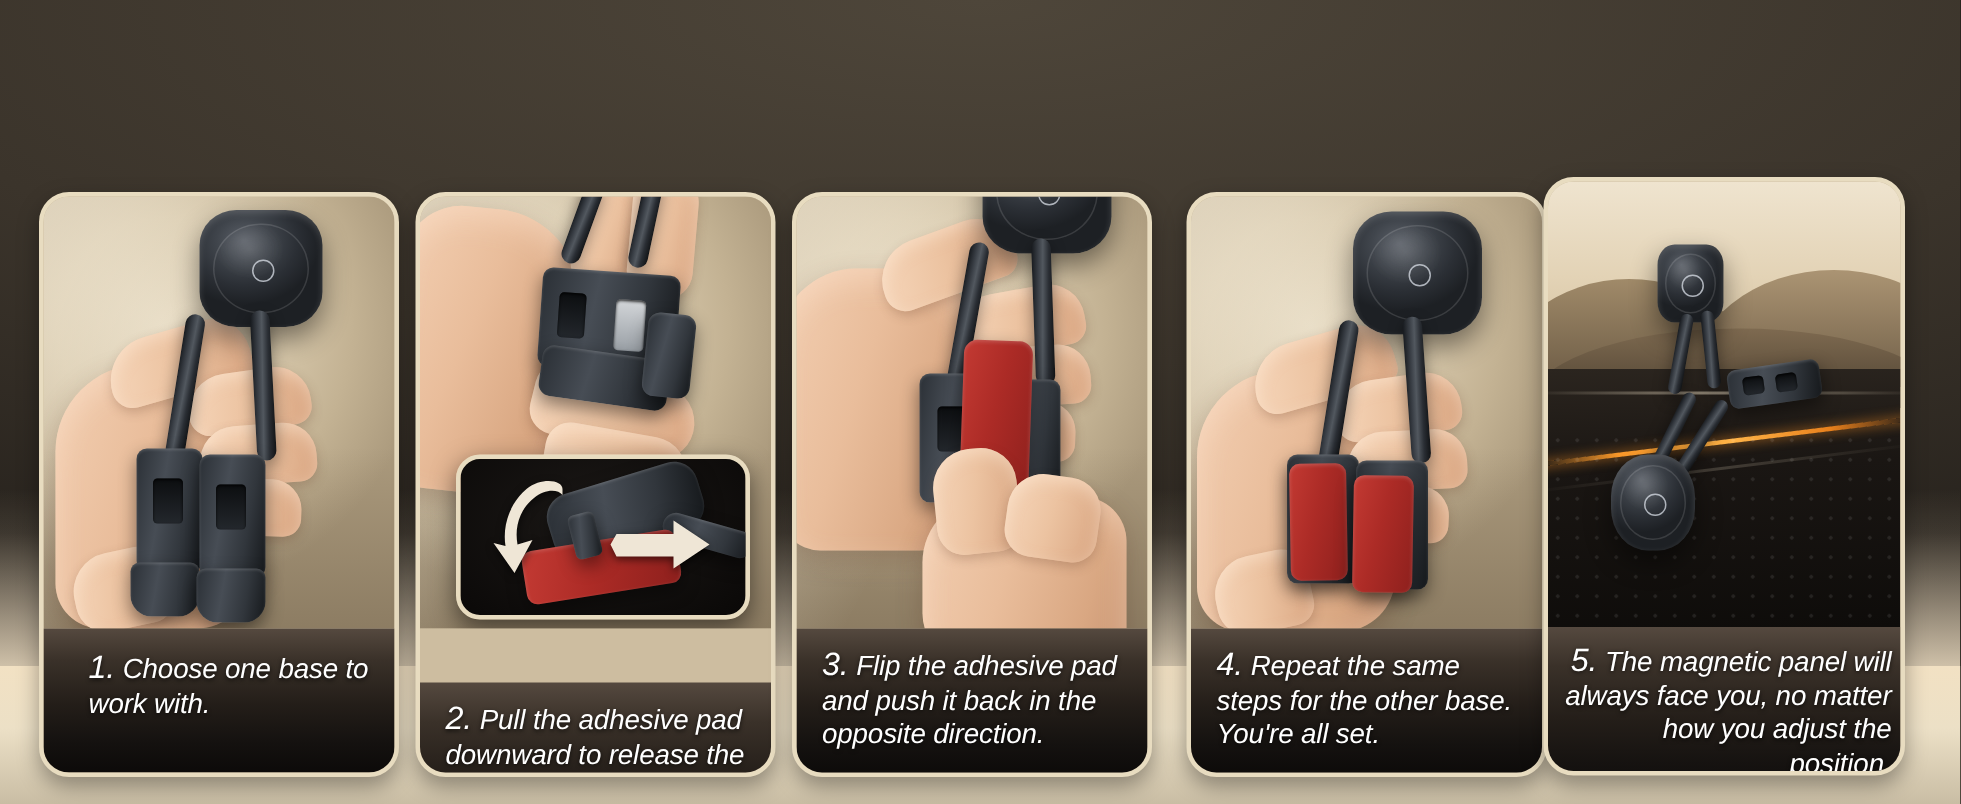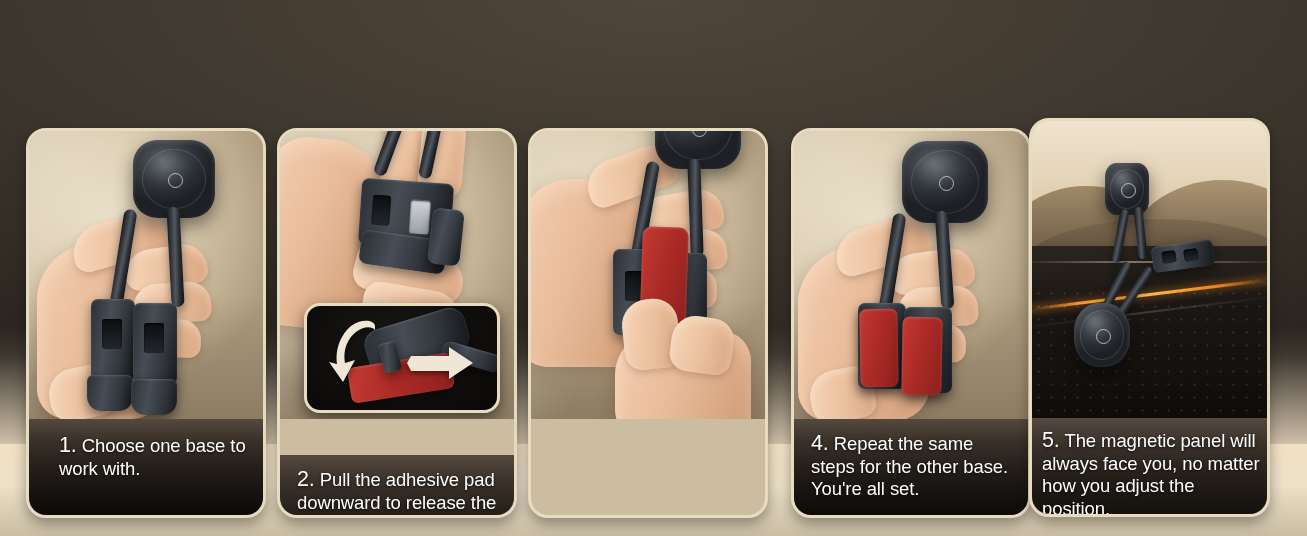--- a/index.html
+++ b/index.html
@@ -165,33 +165,34 @@
     background-image:radial-gradient(rgba(255,255,255,.09) 1px, rgba(0,0,0,0) 1.4px);
     background-size:13px 13px;
   }
 
   
   .cap{
     position:relative;flex:1 1 auto;
     background:linear-gradient(180deg,#55493f 0%,#3a3129 22%,#241e19 52%,#151210 78%,#0c0a09 100%);
     padding:11px 14px 16px 16px;
     box-sizing:border-box;
+    font-style:italic;
   }
   .cap p{
     margin:0;color:#ffffff;
     font-size:18.5px;line-height:1.21;
     font-family:"Liberation Sans",sans-serif;
     text-shadow:0 1px 3px rgba(0,0,0,.7);
     letter-spacing:-.1px;
   }
   .cap .num{font-size:21.5px;font-weight:500;}
   .c1 .cap{padding-left:30px;padding-top:13px;}
   .c2 .cap,.c3 .cap,.c4 .cap{padding-left:17px;}
   .c5 .cap{padding-left:10px;padding-right:6px;padding-top:9px;}
-  .c5 .cap p{font-size:18.5px;line-height:1.21;}
+  .c5 .cap p{font-size:18.5px;line-height:1.21;text-align:right;}
 </style>
 </head>
 <body>
 
 <div id="stage">
 
   <div class="floor"></div>
   <div class="floor2"></div>
 
 
@@ -289,20 +290,24 @@
           <div class="slot" style="left:12px;top:22px;width:20px;height:30px;"></div>
         </div>
         <div class="clip" style="left:128px;top:122px;width:48px;height:84px;"></div>
         <div class="pad" style="left:110px;top:96px;width:46px;height:112px;border-radius:9px;transform:rotate(2deg);"></div>
 
         <div class="hand">
           <div class="palm" style="left:84px;top:200px;width:136px;height:112px;border-radius:44px 30px 20px 34px;"></div>
           <div class="finger" style="left:92px;top:168px;width:56px;height:70px;border-radius:26px 24px 16px 18px;transform:rotate(-6deg);"></div>
           <div class="finger" style="left:140px;top:186px;width:62px;height:56px;border-radius:24px 22px 16px 18px;transform:rotate(8deg);"></div>
         </div>
+      </div>
+      <div class="cap">
+        <p><span class="num">3.</span>
+           <span>Flip the adhesive pad and push it back in the opposite direction.</span></p>
       </div>
     </div>
 
     <div class="card c4">
       <div class="photo">
         <div class="bg-studio"></div>
 
         <div class="hand">
           <div class="palm" style="left:4px;top:116px;width:132px;height:174px;border-radius:58px 40px 36px 30px;"></div>
           <div class="finger" style="left:40px;top:92px;width:96px;height:44px;border-radius:30px 26px 10px 14px;transform:rotate(-16deg);"></div>

